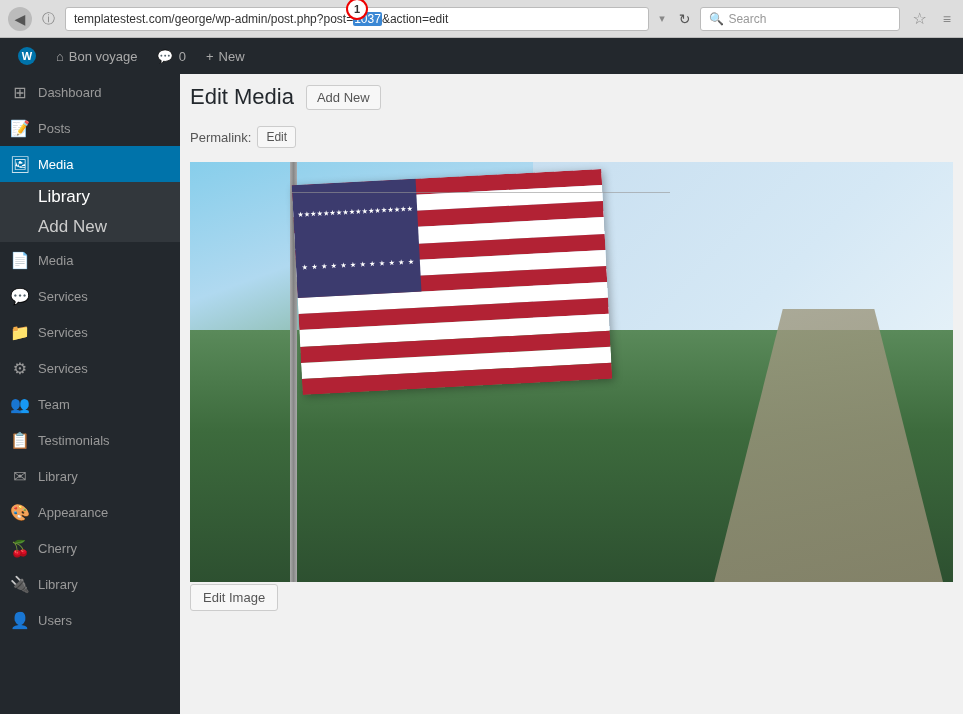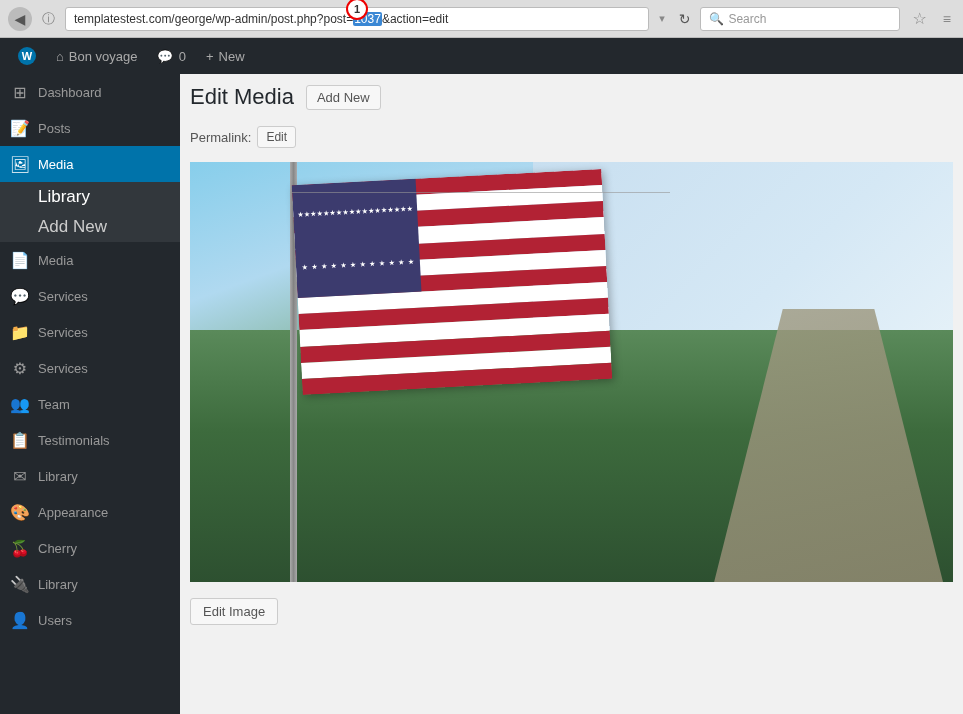--- a/index.html
+++ b/index.html
@@ -240,17 +240,17 @@
           <span style="color:white;font-size:7px;">★</span>
           <span style="color:white;font-size:7px;">★</span>
           <span style="color:white;font-size:7px;">★</span>
         </div>
       </div>
 
       <div style="position:absolute;top:30px;left:100px;width:380px;height:1px;background:rgba(150,150,150,0.6);z-index:4;"></div>
     </div>
 
     
-    <div style="margin-top: 16px;">
+    <div style="margin-top: 2px;">
       <button class="btn-edit-image">Edit Image</button>
     </div>
   </div>
 </div>
 
 </body></html>

